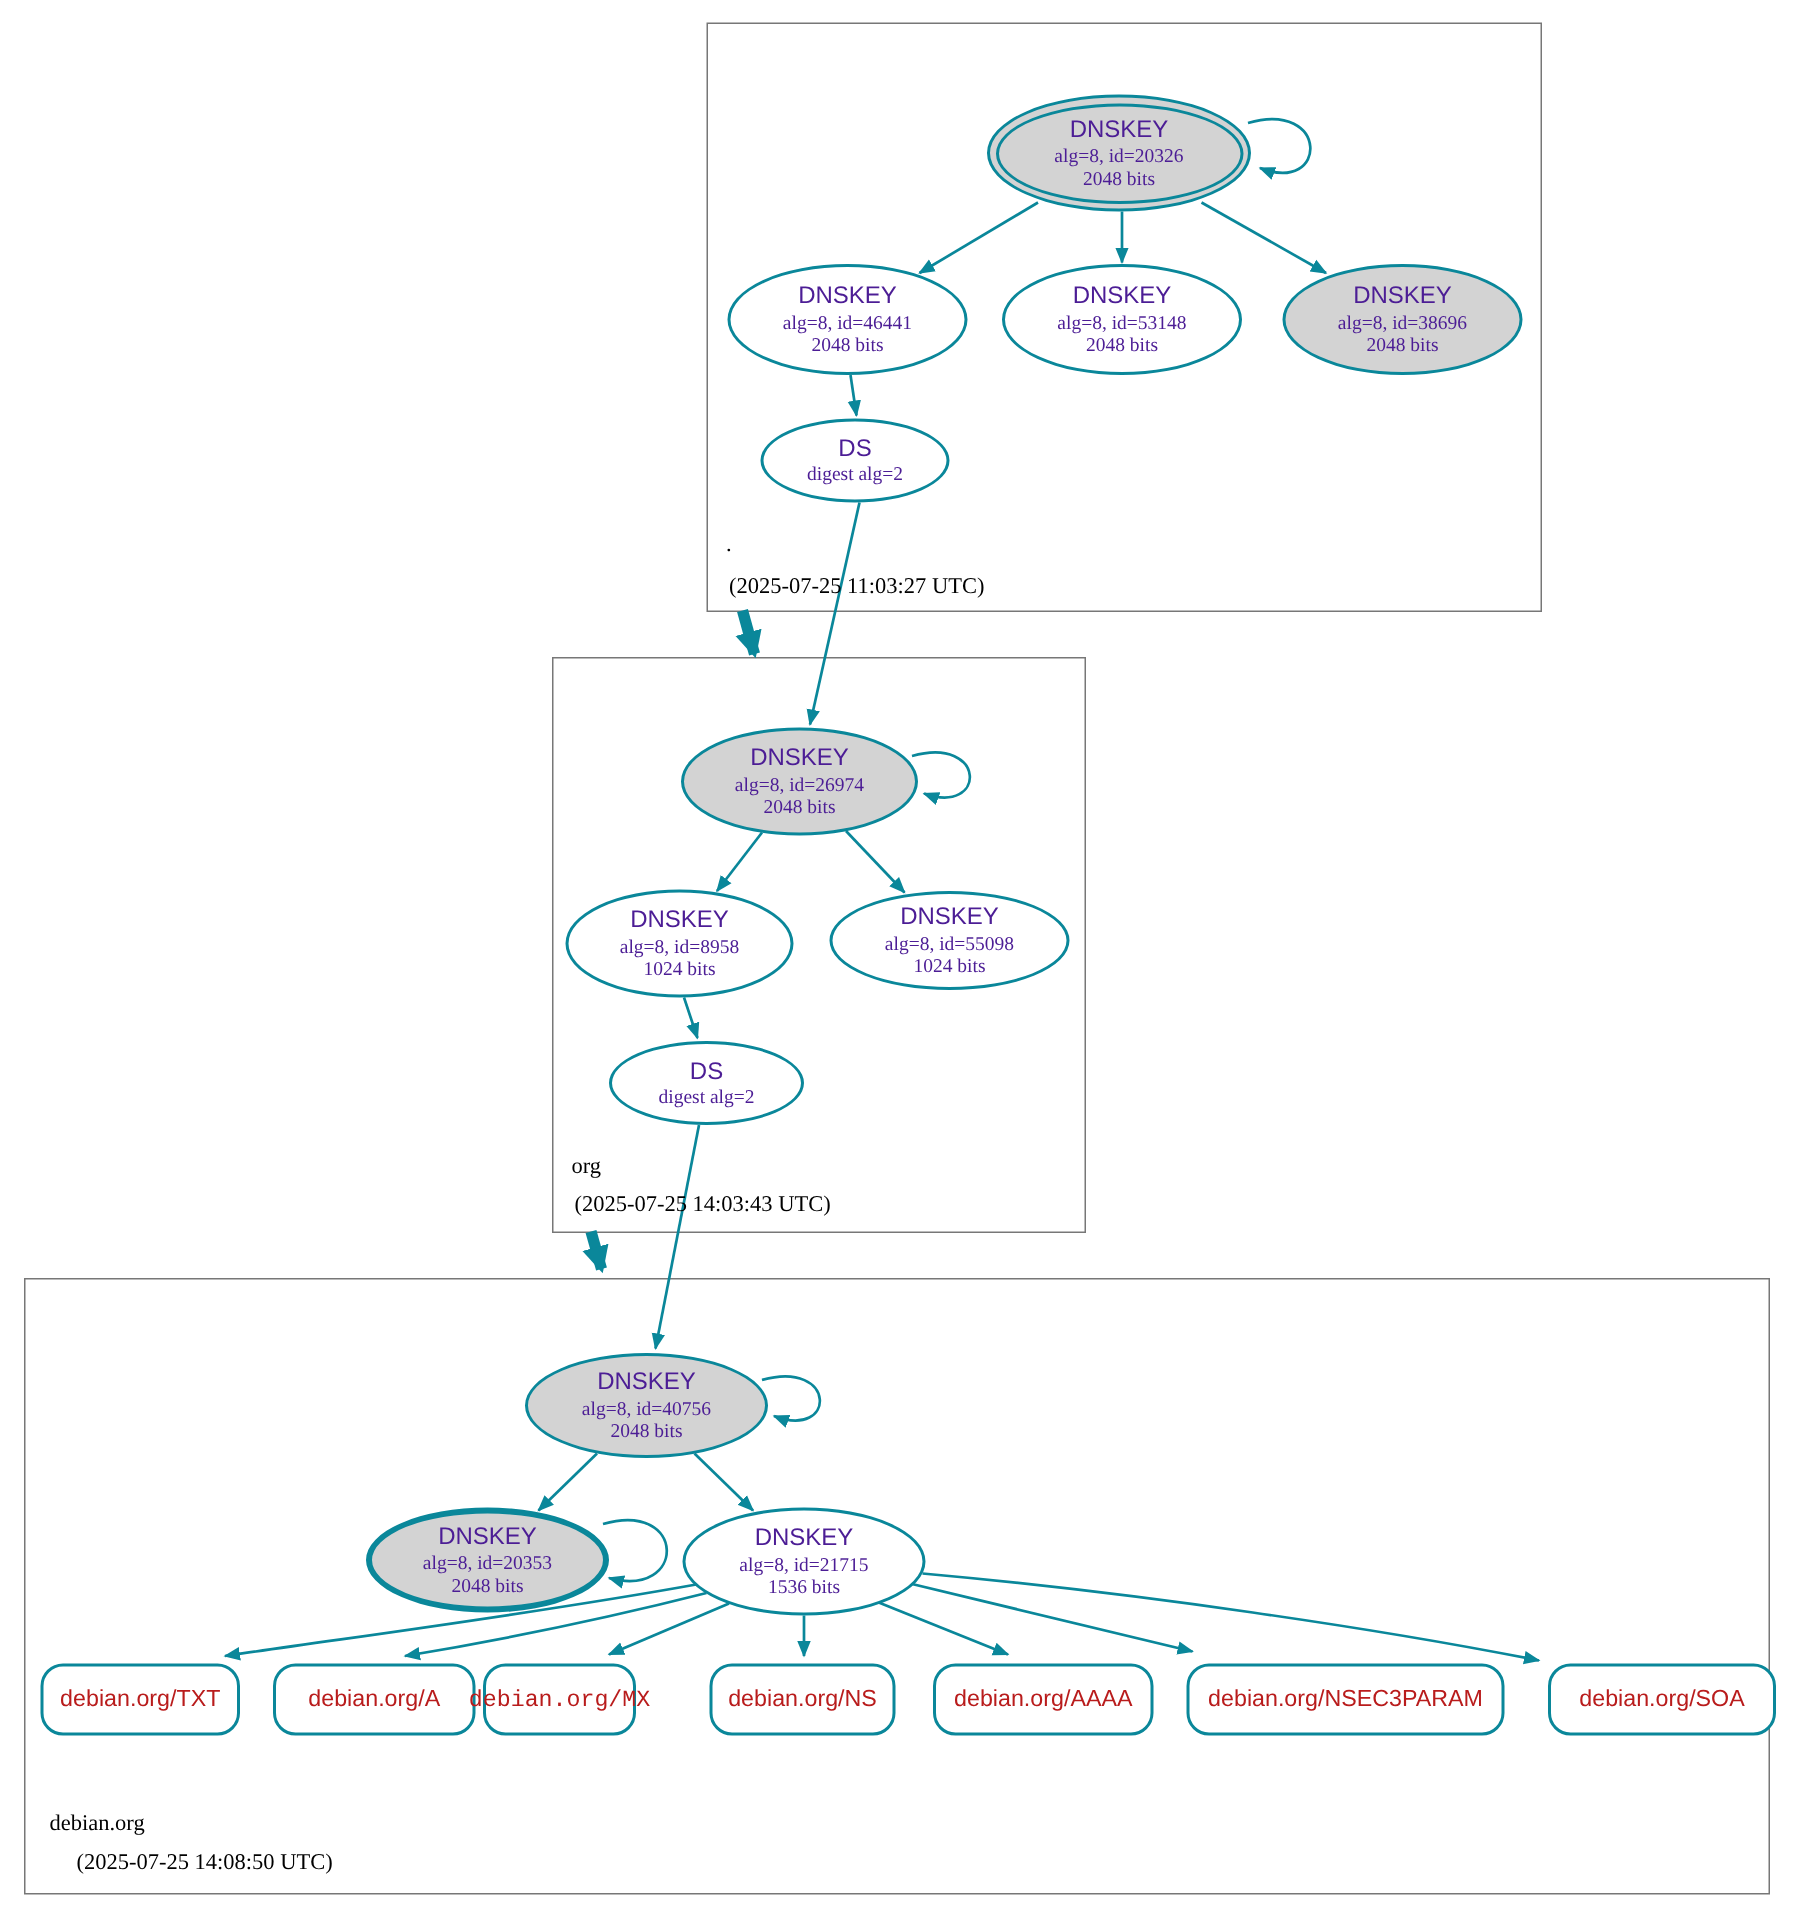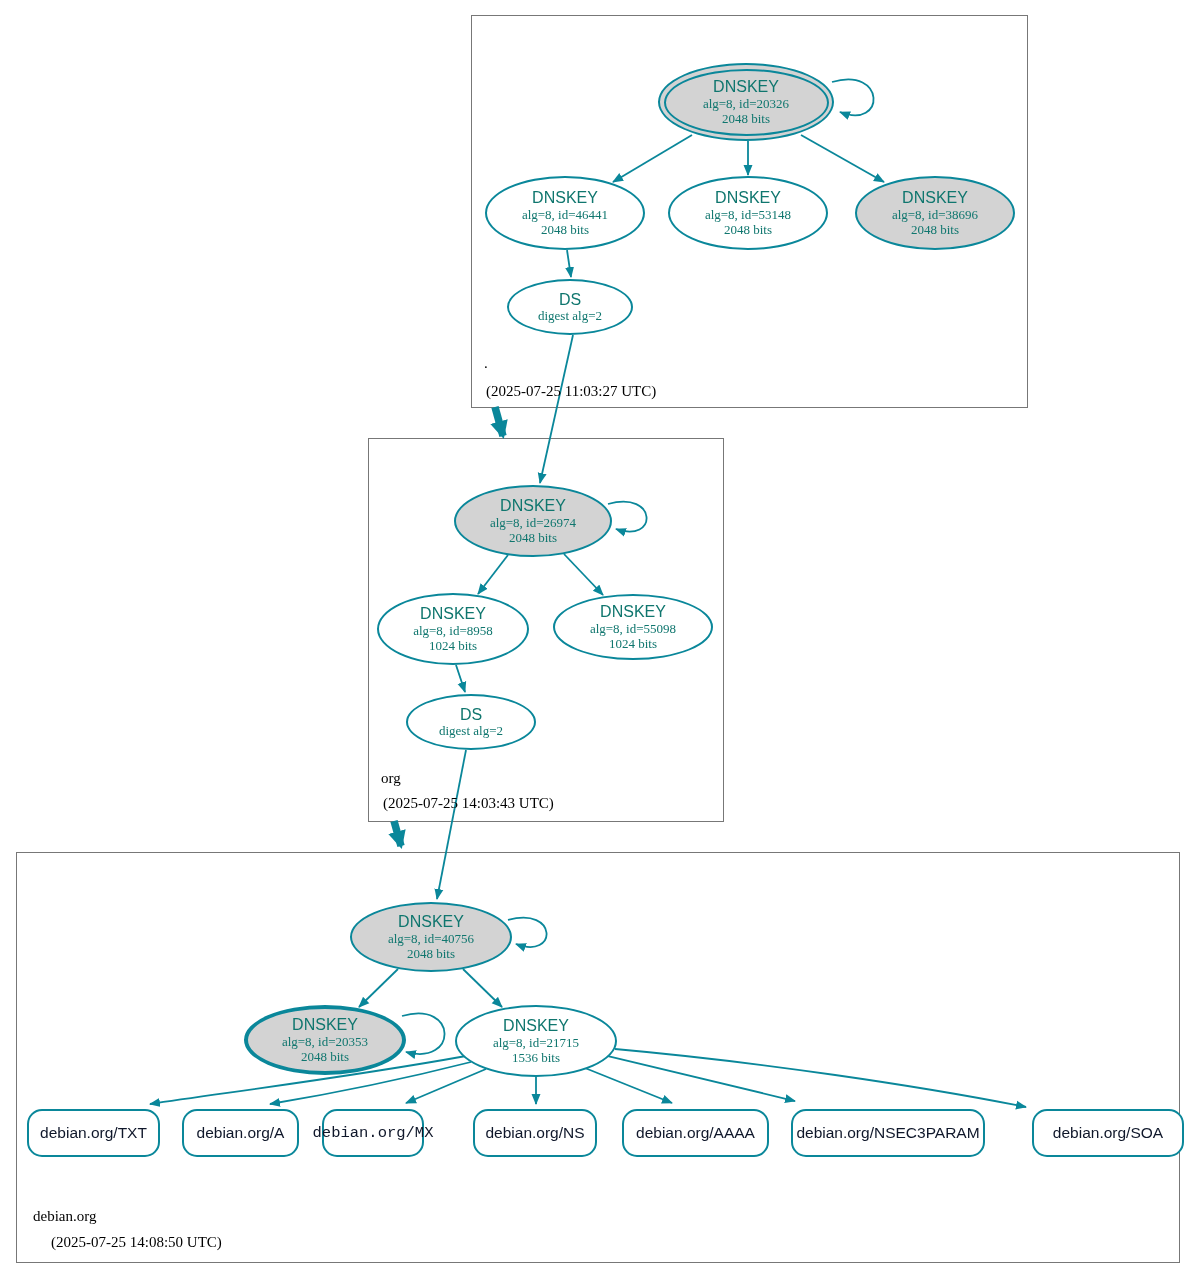--- a/index.html
+++ b/index.html
@@ -15,33 +15,33 @@
   .zone-box{
     position:absolute;border:1.5px solid var(--boxborder);background:transparent;box-sizing:border-box;
   }
   .edges{position:absolute;left:0;top:0;width:1196px;height:1278px;overflow:visible;}
   .e{stroke:var(--teal);stroke-width:1.8;fill:none;}
   .e.thick{stroke-width:7.5;}
   .mk{fill:var(--teal);stroke:none;}
   .node{
     position:absolute;box-sizing:border-box;border:2.2px solid var(--teal);border-radius:50%;
     background:#ffffff;display:flex;flex-direction:column;align-items:center;justify-content:center;
-    text-align:center;color:#0f766e;
+    text-align:center;color:#4c1d95;
   }
   .node.gray{background:var(--keyfill);}
   .node.thick{border-width:4.5px;}
   .node.double::after{
     content:"";position:absolute;inset:3.5px;border:2.2px solid var(--teal);border-radius:50%;pointer-events:none;
   }
   .node .t{font-size:16px;line-height:1.12;font-family:"Liberation Sans",sans-serif;}
   .node .d{font-size:13px;line-height:1.16;font-family:"Liberation Serif",serif;}
   .rrset{
     position:absolute;top:1109px;height:48px;box-sizing:border-box;border:2px solid var(--teal);
     border-radius:15px;background:#ffffff;display:flex;align-items:center;justify-content:center;
-    font-size:15.5px;color:#0f172a;font-family:"Liberation Sans",sans-serif;
+    font-size:15.5px;color:#b91c1c;font-family:"Liberation Sans",sans-serif;
   }
   .zone-label,.zone-ts{
     position:absolute;color:#000;font-family:"Liberation Serif",serif;font-size:15px;white-space:nowrap;
   }
 </style>
 </head>
 <body>
 
 <div class="canvas">
 
@@ -144,33 +144,33 @@
   </div>
   <div class="node" style="left:455px;top:1005px;width:162px;height:72px;">
     <div class="t">DNSKEY</div>
     <div class="d">alg=8, id=21715</div>
     <div class="d">1536 bits</div>
   </div>
 
   <div class="rrset" style="left:27px;width:133px;">
     <span>debian.org/TXT</span>
     </div>
-  <div class="rrset" style="left:182px;width:117px;">
+  <div class="rrset" style="left:182px;width:135px;">
     <span>debian.org/A</span>
     </div>
   <div class="rrset" style="left:322px;width:102px;font-family:Liberation Mono, monospace;">
     <span>debian.org/MX</span>
     </div>
   <div class="rrset" style="left:473px;width:124px;">
     <span>debian.org/NS</span>
     </div>
   <div class="rrset" style="left:622px;width:147px;">
     <span>debian.org/AAAA</span>
     </div>
-  <div class="rrset" style="left:791px;width:194px;">
+  <div class="rrset" style="left:791px;width:212px;">
     <span>debian.org/NSEC3PARAM</span>
     </div>
   <div class="rrset" style="left:1032px;width:152px;">
     <span>debian.org/SOA</span>
     </div>
 
   <div class="zone-label" style="left:484px;top:355px;">.</div>
   <div class="zone-ts" style="left:486px;top:383px;">(2025-07-25 11:03:27 UTC)</div>
 
   <div class="zone-label" style="left:381px;top:770px;font-family:Liberation Serif, serif;">org</div>

